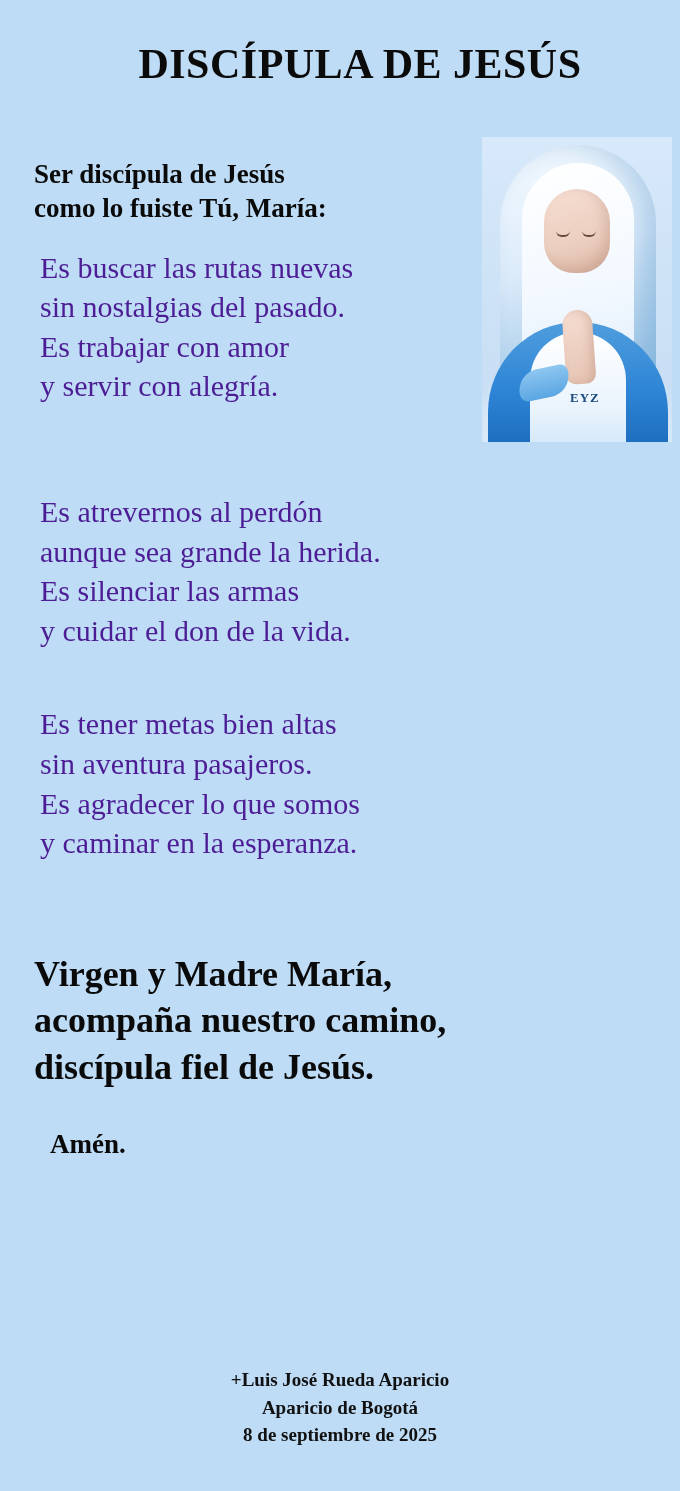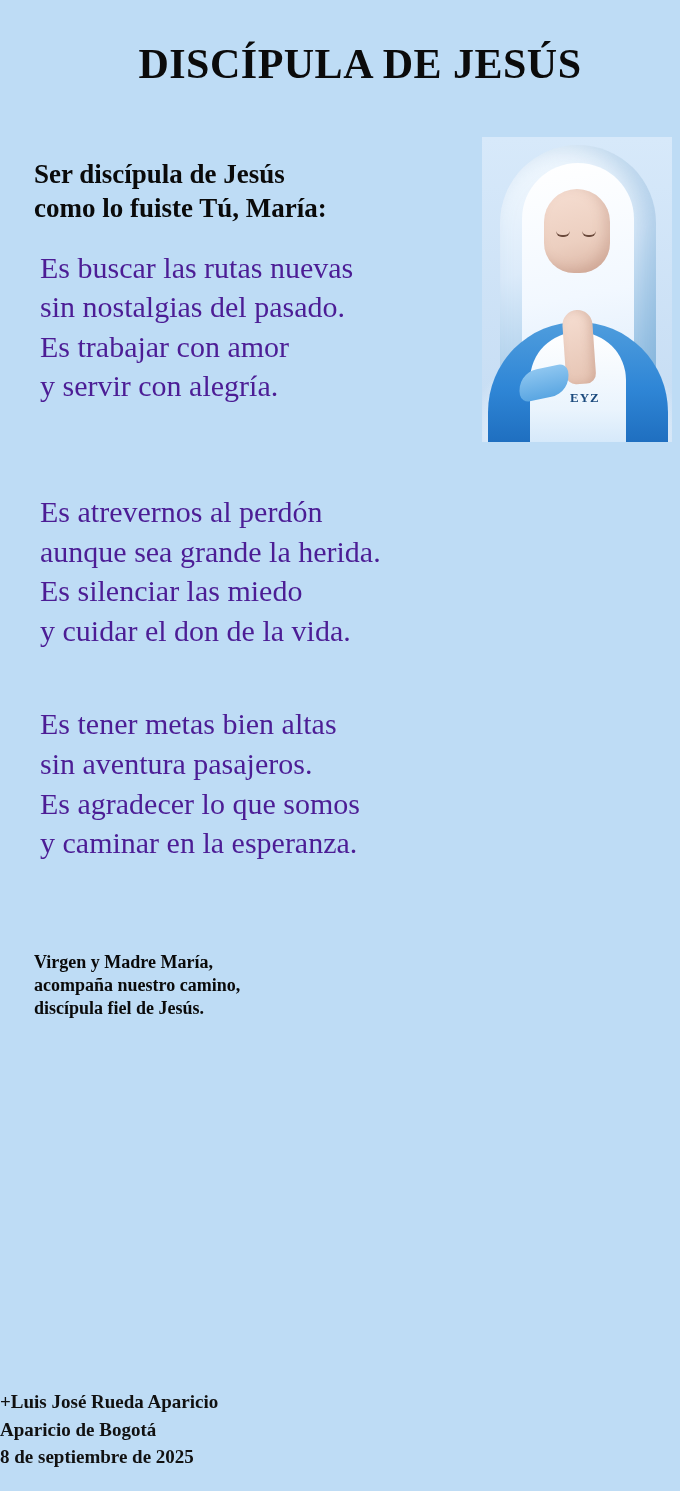--- a/index.html
+++ b/index.html
@@ -168,38 +168,39 @@
     padding-left: 6px;
   }
   .gap-sm { height: 22px; }
   .gap-md { height: 86px; }
   .gap-lg { height: 54px; }
   .gap-xl { height: 88px; }
 
   .closing {
     font-family: "Liberation Serif", serif;
     font-weight: bold;
-    font-size: 18px;
+    font-size: 36px;
     line-height: 1.3;
     color: #0a0a0a;
     white-space: pre-line;
   }
   .amen {
     font-family: "Liberation Serif", serif;
     font-weight: bold;
     font-size: 27px;
     color: #0a0a0a;
     padding-left: 16px;
     margin-top: 38px;
   }
   .signature {
     position: absolute;
     left: 0;
-    bottom: 20px;
-    width: 680px;
+    bottom: 42px;
+    width: 680px;
+    text-align: center;
     font-family: "Liberation Serif", serif;
     font-weight: bold;
     font-size: 19px;
     line-height: 1.45;
     color: #111111;
   }
 </style>
 </head>
 <body>
 
@@ -236,38 +237,39 @@
 sin nostalgias del pasado.
 Es trabajar con amor
 y servir con alegría.</div>
     </div>
 
     <div class="gap-md"></div>
 
     <div class="stanza">
       <div class="plain">Es atrevernos al perdón
 aunque sea grande la herida.
-Es silenciar las miedo
+Es silenciar las armas
 y cuidar el don de la vida.</div>
     </div>
 
     <div class="gap-lg"></div>
 
     <div class="stanza">
       <div class="plain">Es tener metas bien altas
 sin aventura pasajeros.
 Es agradecer lo que somos
 y caminar en la esperanza.</div>
     </div>
 
     <div class="gap-xl"></div>
 
     <div class="closing">Virgen y Madre María,
 acompaña nuestro camino,
 discípula fiel de Jesús.</div>
+    <div class="amen">Amén.</div>
 
   </div>
 
   <div class="signature">
     <div>+Luis José Rueda Aparicio</div>
     <div>Aparicio de Bogotá</div>
     <div>8 de septiembre de 2025</div>
   </div>
 
 </div>

